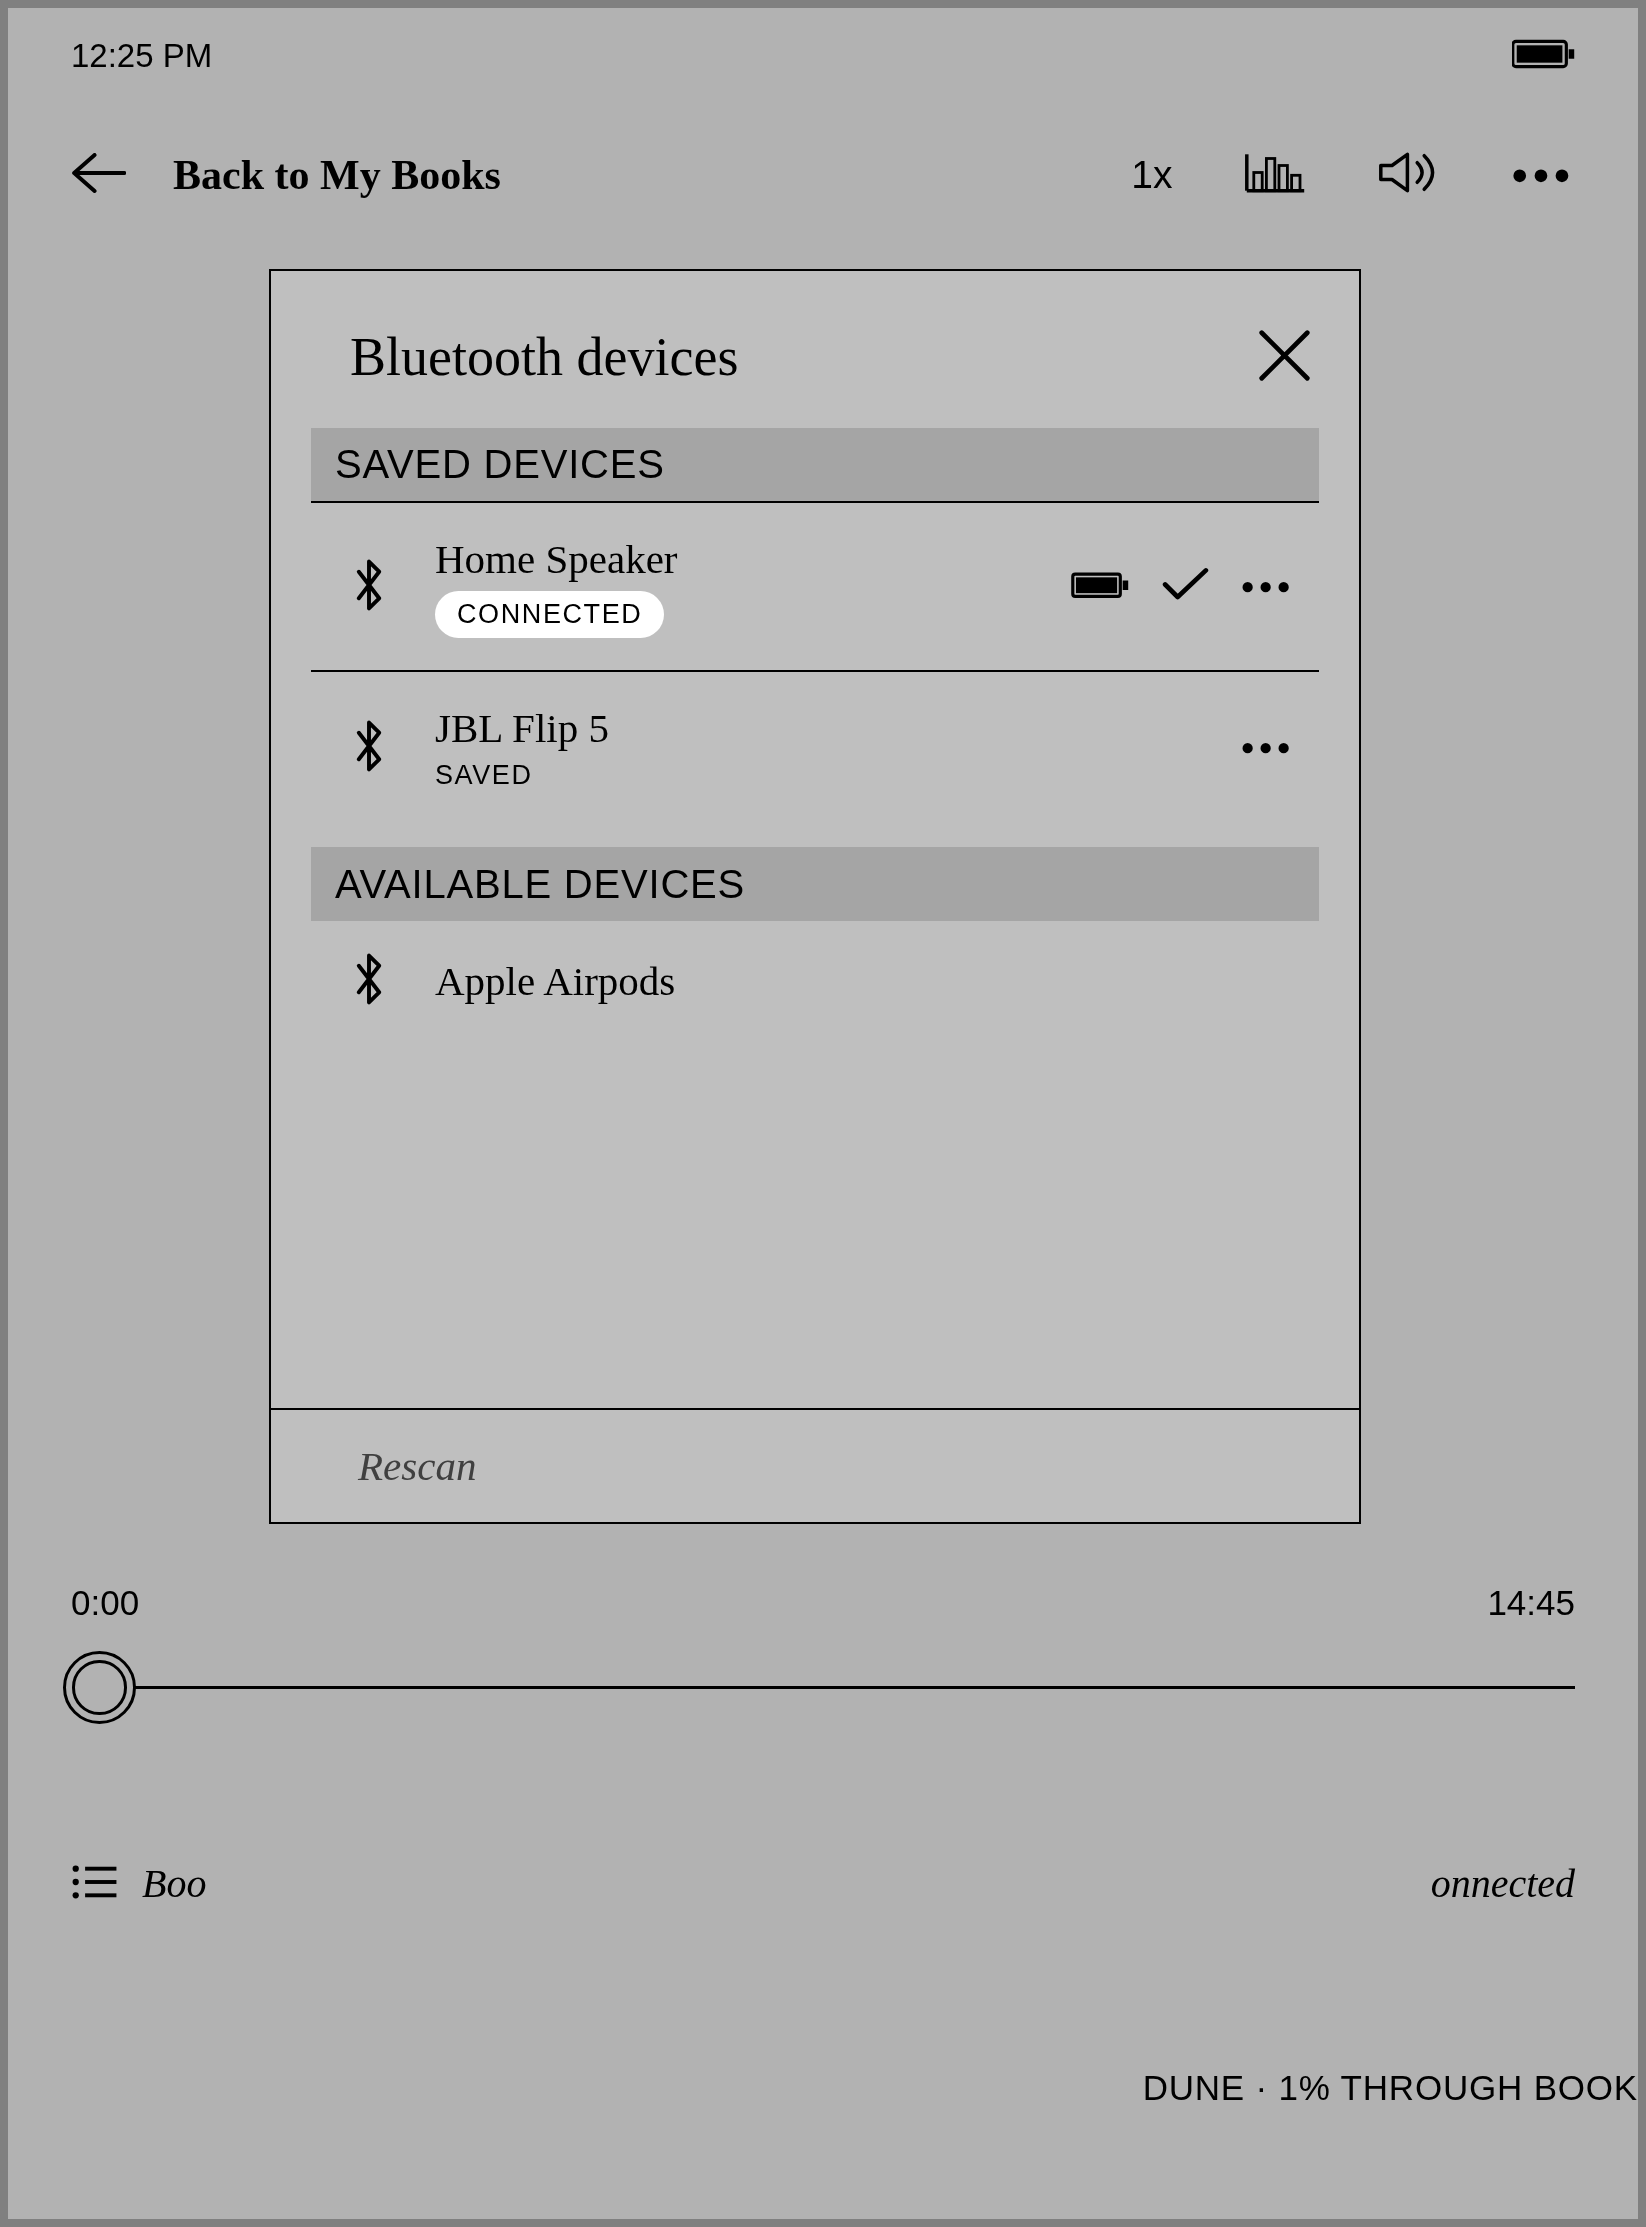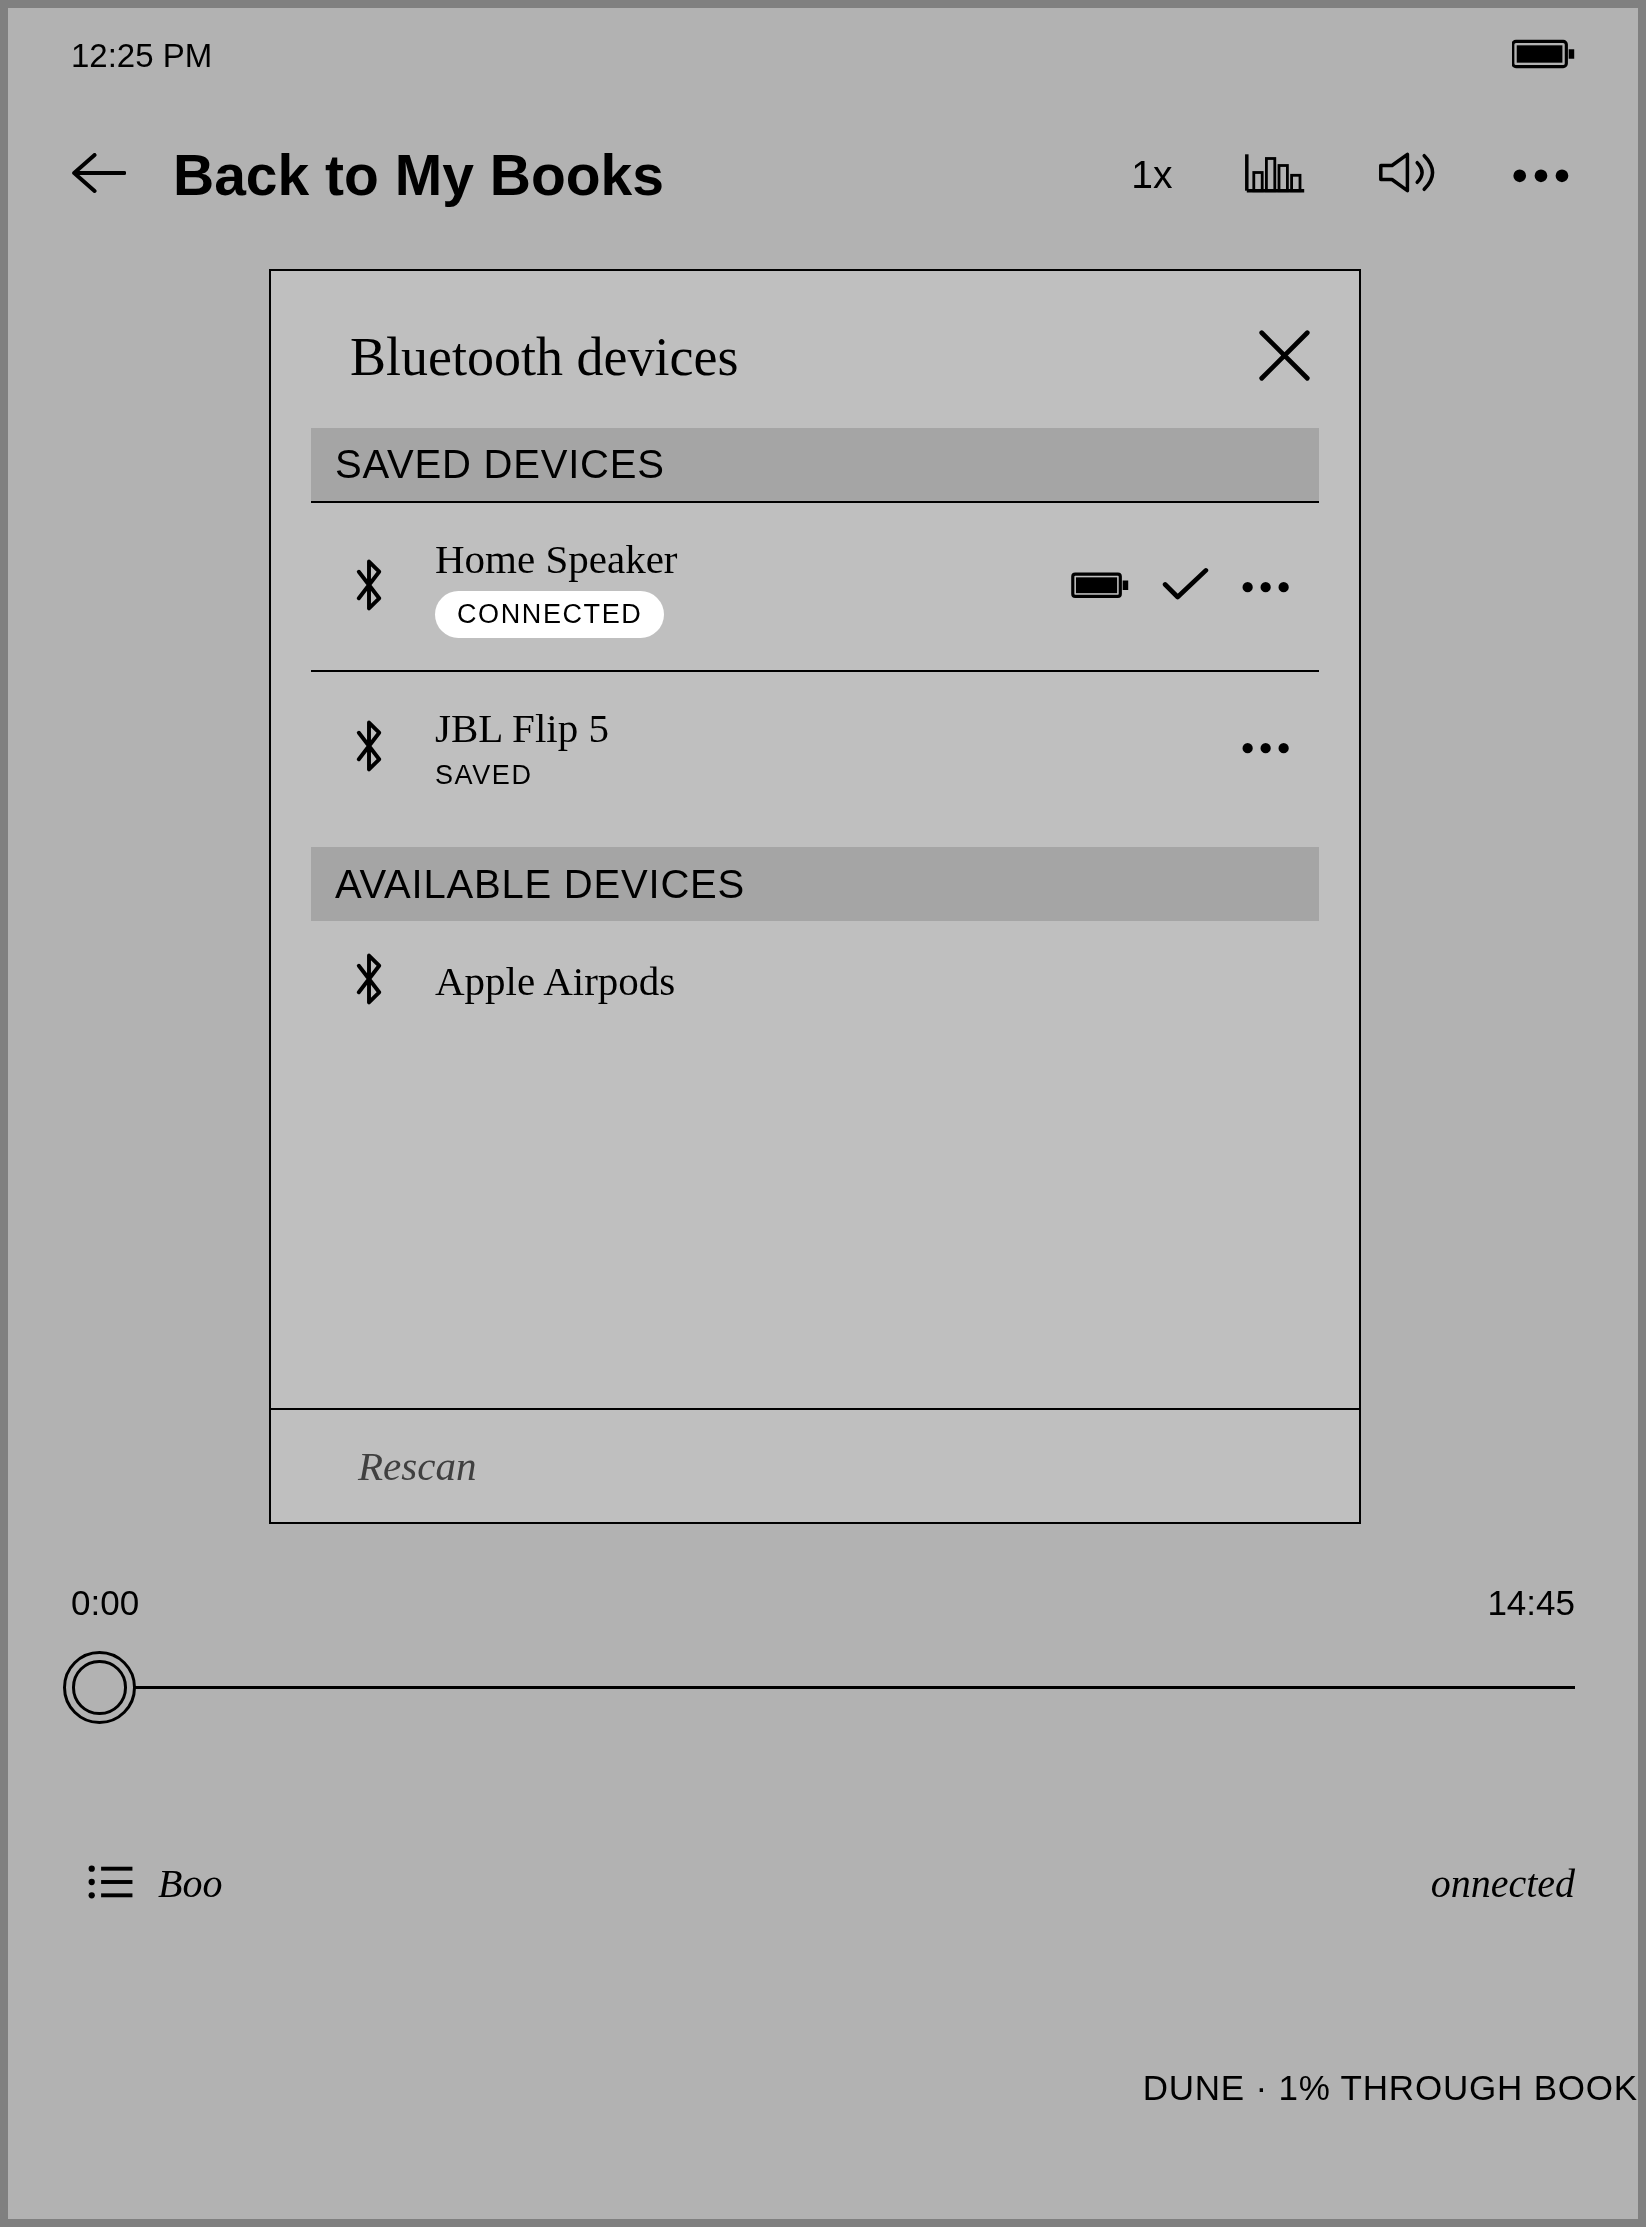--- a/index.html
+++ b/index.html
@@ -43,22 +43,22 @@
     align-items: center;
     padding: 0 63px;
   }
   .nav-left {
     display: flex;
     align-items: center;
     gap: 47px;
   }
   .back-arrow svg { width: 55px; height: 40px; }
   .back-label {
-    font-family: Liberation Sans, sans-serif;
-    font-size: 57px;
+    font-family: Liberation Serif, serif;
+    font-size: 42px;
     font-weight: 700;
     color: #000;
   }
   .nav-right {
     margin-left: auto;
     display: flex;
     align-items: center;
     gap: 71px;
   }
   .speed-label {
@@ -103,21 +103,21 @@
     content: '';
     position: absolute;
     inset: 6.3px;
     border: 3.2px solid #000;
     border-radius: 50%;
   }
 
   
   .bottom-row {
     position: absolute;
-    top: 1852px; left: 16px; right: 0;
+    top: 1852px; left: 0; right: 0;
     display: flex;
     align-items: center;
     padding: 0 63px;
   }
   .chapters-icon svg { width: 47px; height: 40px; }
   .book-partial-left {
     font-style: italic;
     font-size: 40px;
     color: #000;
     margin-left: 24px;

